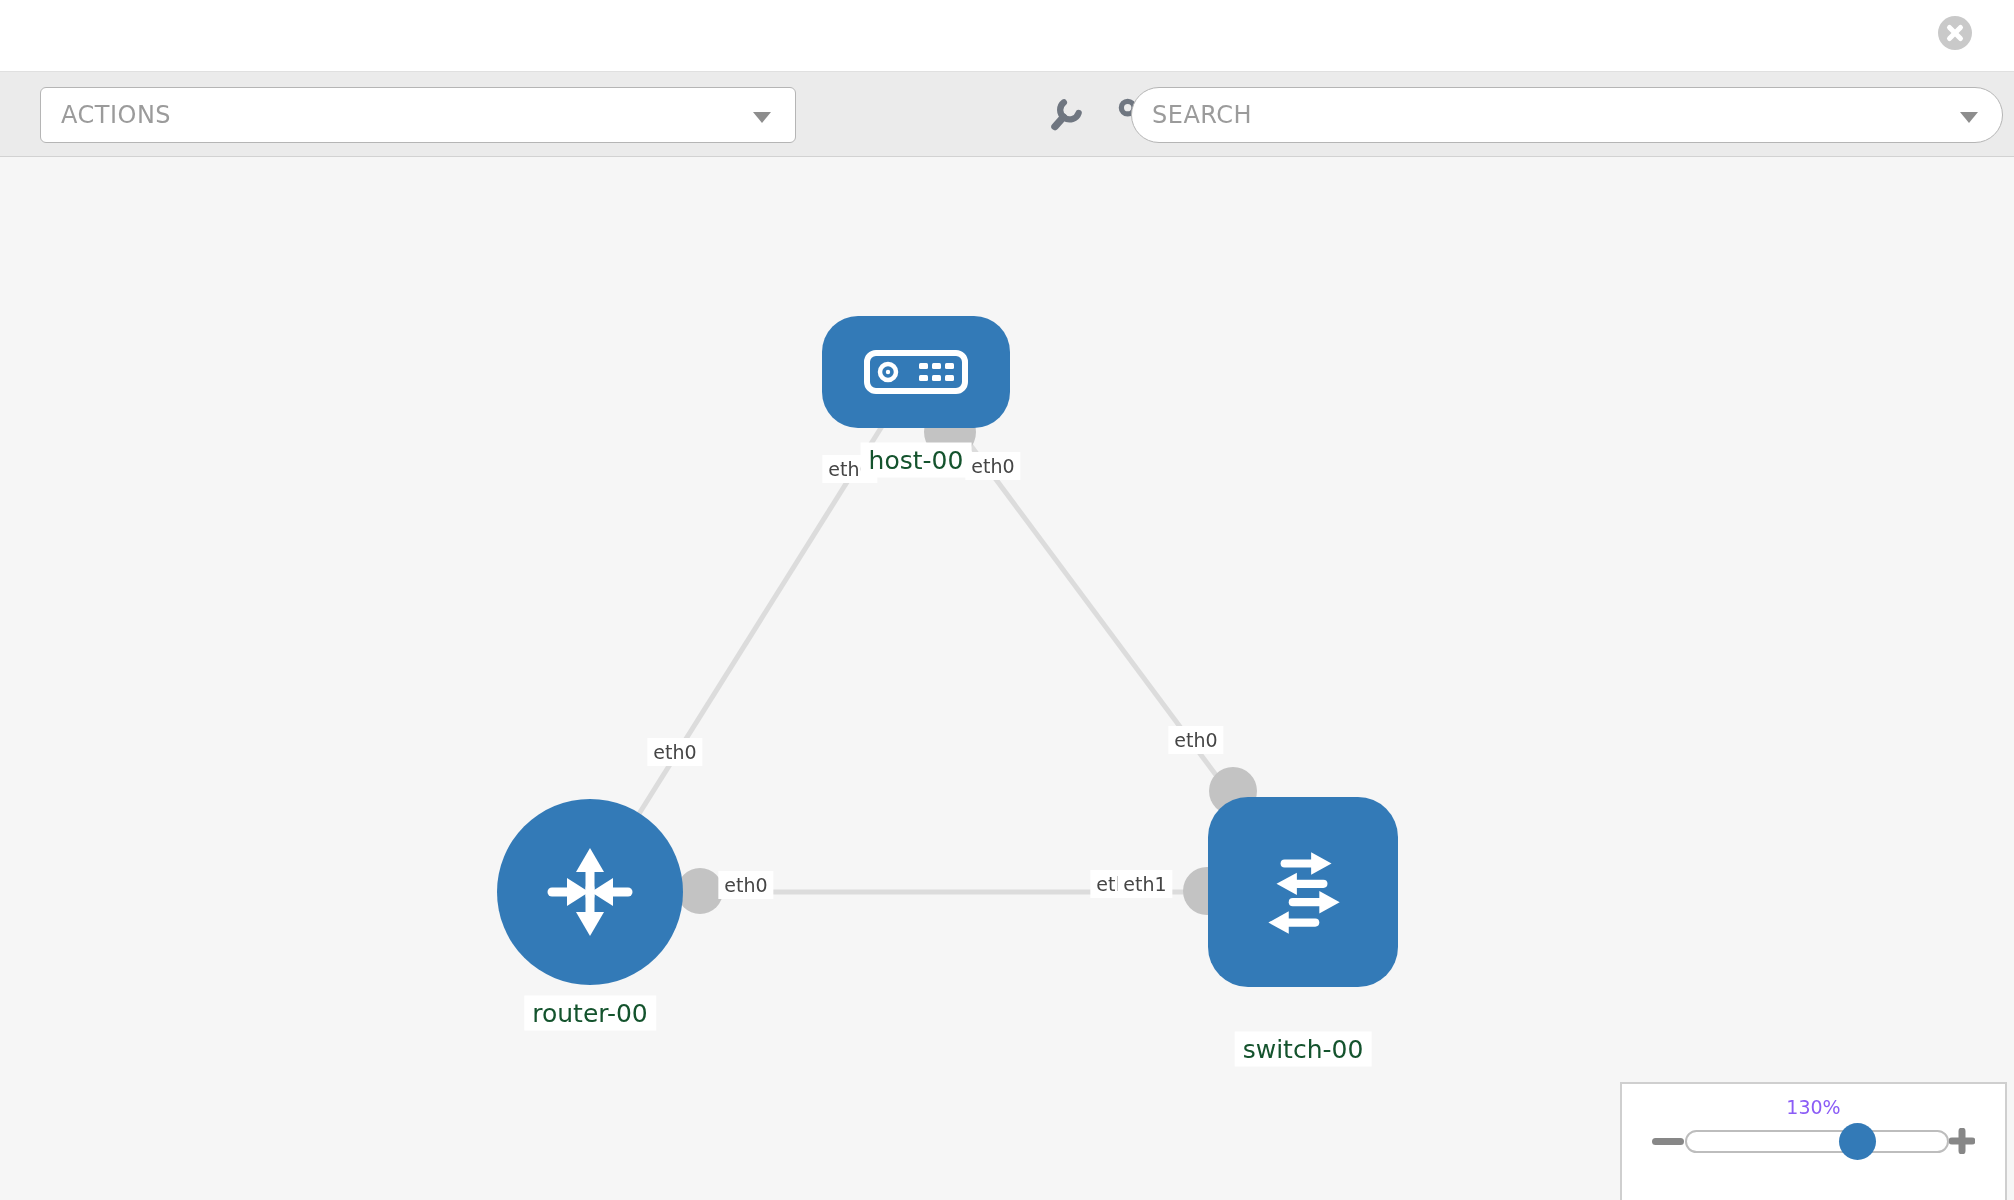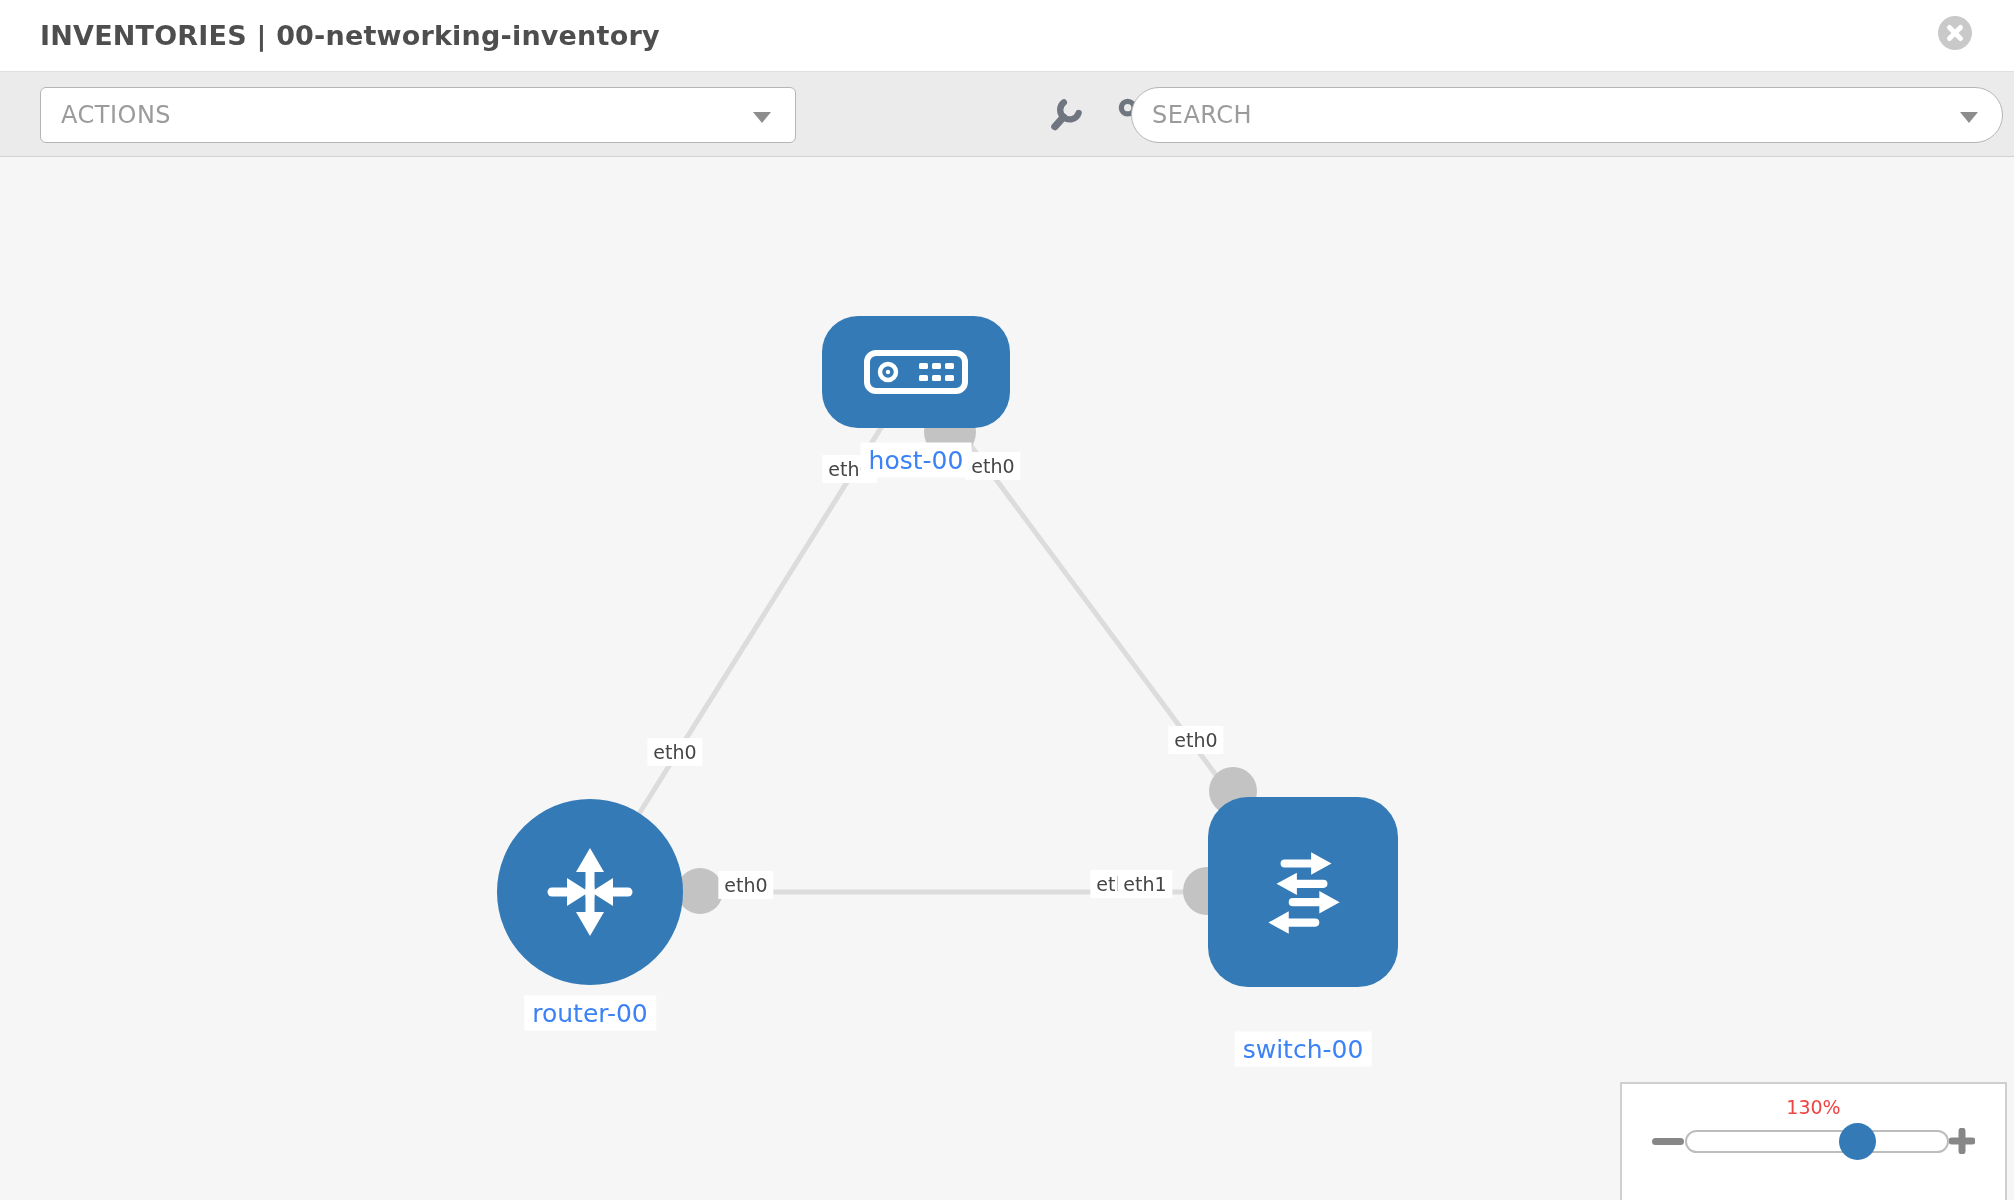--- a/index.html
+++ b/index.html
@@ -37,45 +37,44 @@
             background:#f6f6f6; overflow:hidden; }
   .links-svg { position:absolute; left:0; top:0; z-index:0; }
 
   .node { position:absolute; z-index:2; background:#337ab7; display:flex;
           align-items:center; justify-content:center; cursor:pointer; }
   .node-host   { left:822px;  top:159px; width:188px; height:112px; border-radius:36px; }
   .node-router { left:497px;  top:642px; width:186px; height:186px; border-radius:50%; }
   .node-switch { left:1208px; top:640px; width:190px; height:190px; border-radius:40px; }
 
   .lbl { position:absolute; transform:translate(-50%,-50%); background:#fff;
-         white-space:nowrap; color:#3b82f6; }
+         white-space:nowrap; color:#14532d; }
   .node-lbl { font-size:25px; padding:3px 8px; z-index:4; }
   .port-lbl { font-size:19px; padding:3px 6px; z-index:3; color:#454545; }
   .port-front { z-index:4; }
 
   
   .zoom-panel { position:absolute; left:1620px; top:925px; width:387px; height:200px;
                 background:#fff; border:2px solid #cfcfcf; z-index:5; }
-  .zoom-level { margin-top:12px; text-align:center; font-size:19px; color:#ef4444; }
+  .zoom-level { margin-top:12px; text-align:center; font-size:19px; color:#8b5cf6; }
   .zoom-row { margin-top:10px; display:flex; align-items:center;
               justify-content:space-between; padding:0 30px; }
   .minus-bar { width:32px; height:7px; border-radius:4px; background:#878787; cursor:pointer; }
   .slider-track { position:relative; width:264px; height:23px; background:#fff;
                   border:2px solid #bdbdbd; border-radius:12px; cursor:pointer; }
   .slider-thumb { position:absolute; left:152px; top:-9px; width:37px; height:37px;
                   border-radius:50%; background:#337ab7; cursor:grab; }
   .plus-icon-box { cursor:pointer; display:flex; align-items:center; }
 </style>
 </head>
 <body>
 
 <div class="app">
 
   <div class="hdr">
-    <div class="hdr-title">INVENTORIES | 00-networking-inventory</div>
     <div class="close-btn">
       <svg width="20" height="20" viewBox="0 0 20 20">
         <line x1="4.5" y1="4.5" x2="15.5" y2="15.5" stroke="#fff" stroke-width="5" stroke-linecap="round"></line>
         <line x1="15.5" y1="4.5" x2="4.5" y2="15.5" stroke="#fff" stroke-width="5" stroke-linecap="round"></line>
       </svg>
     </div>
   </div>
 
   <div class="tb">
     <div class="dd dd-actions">

